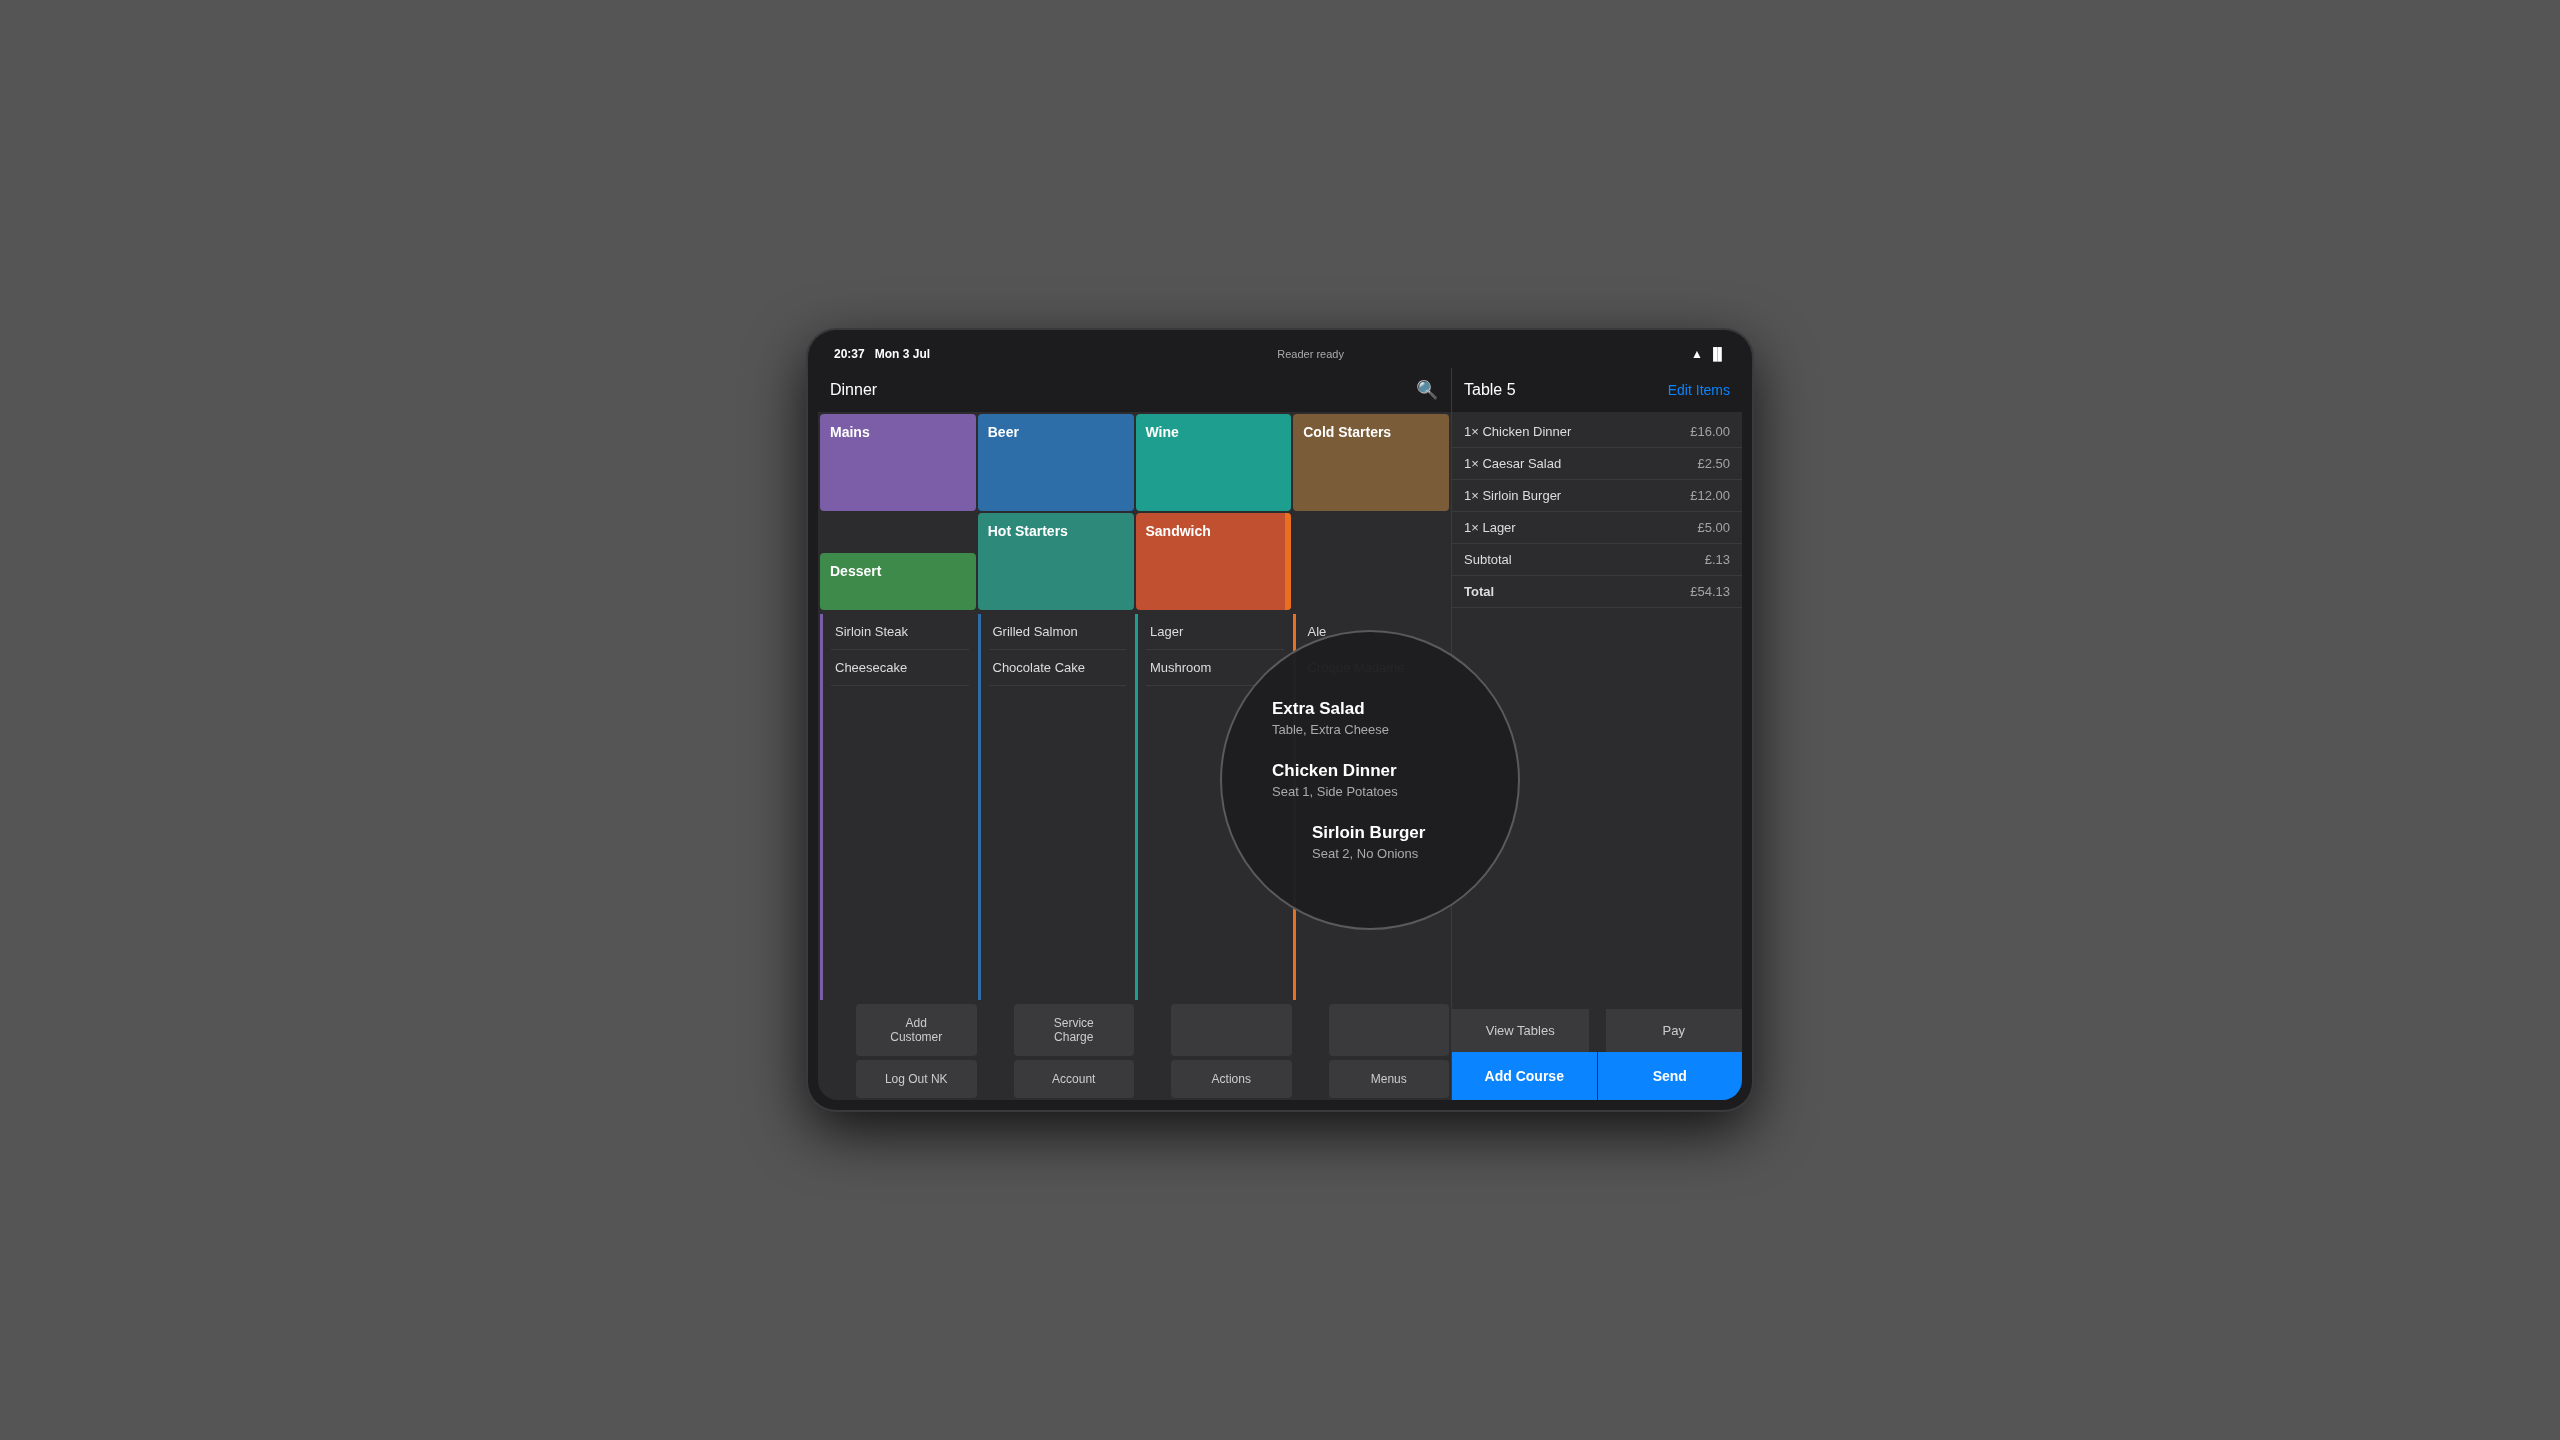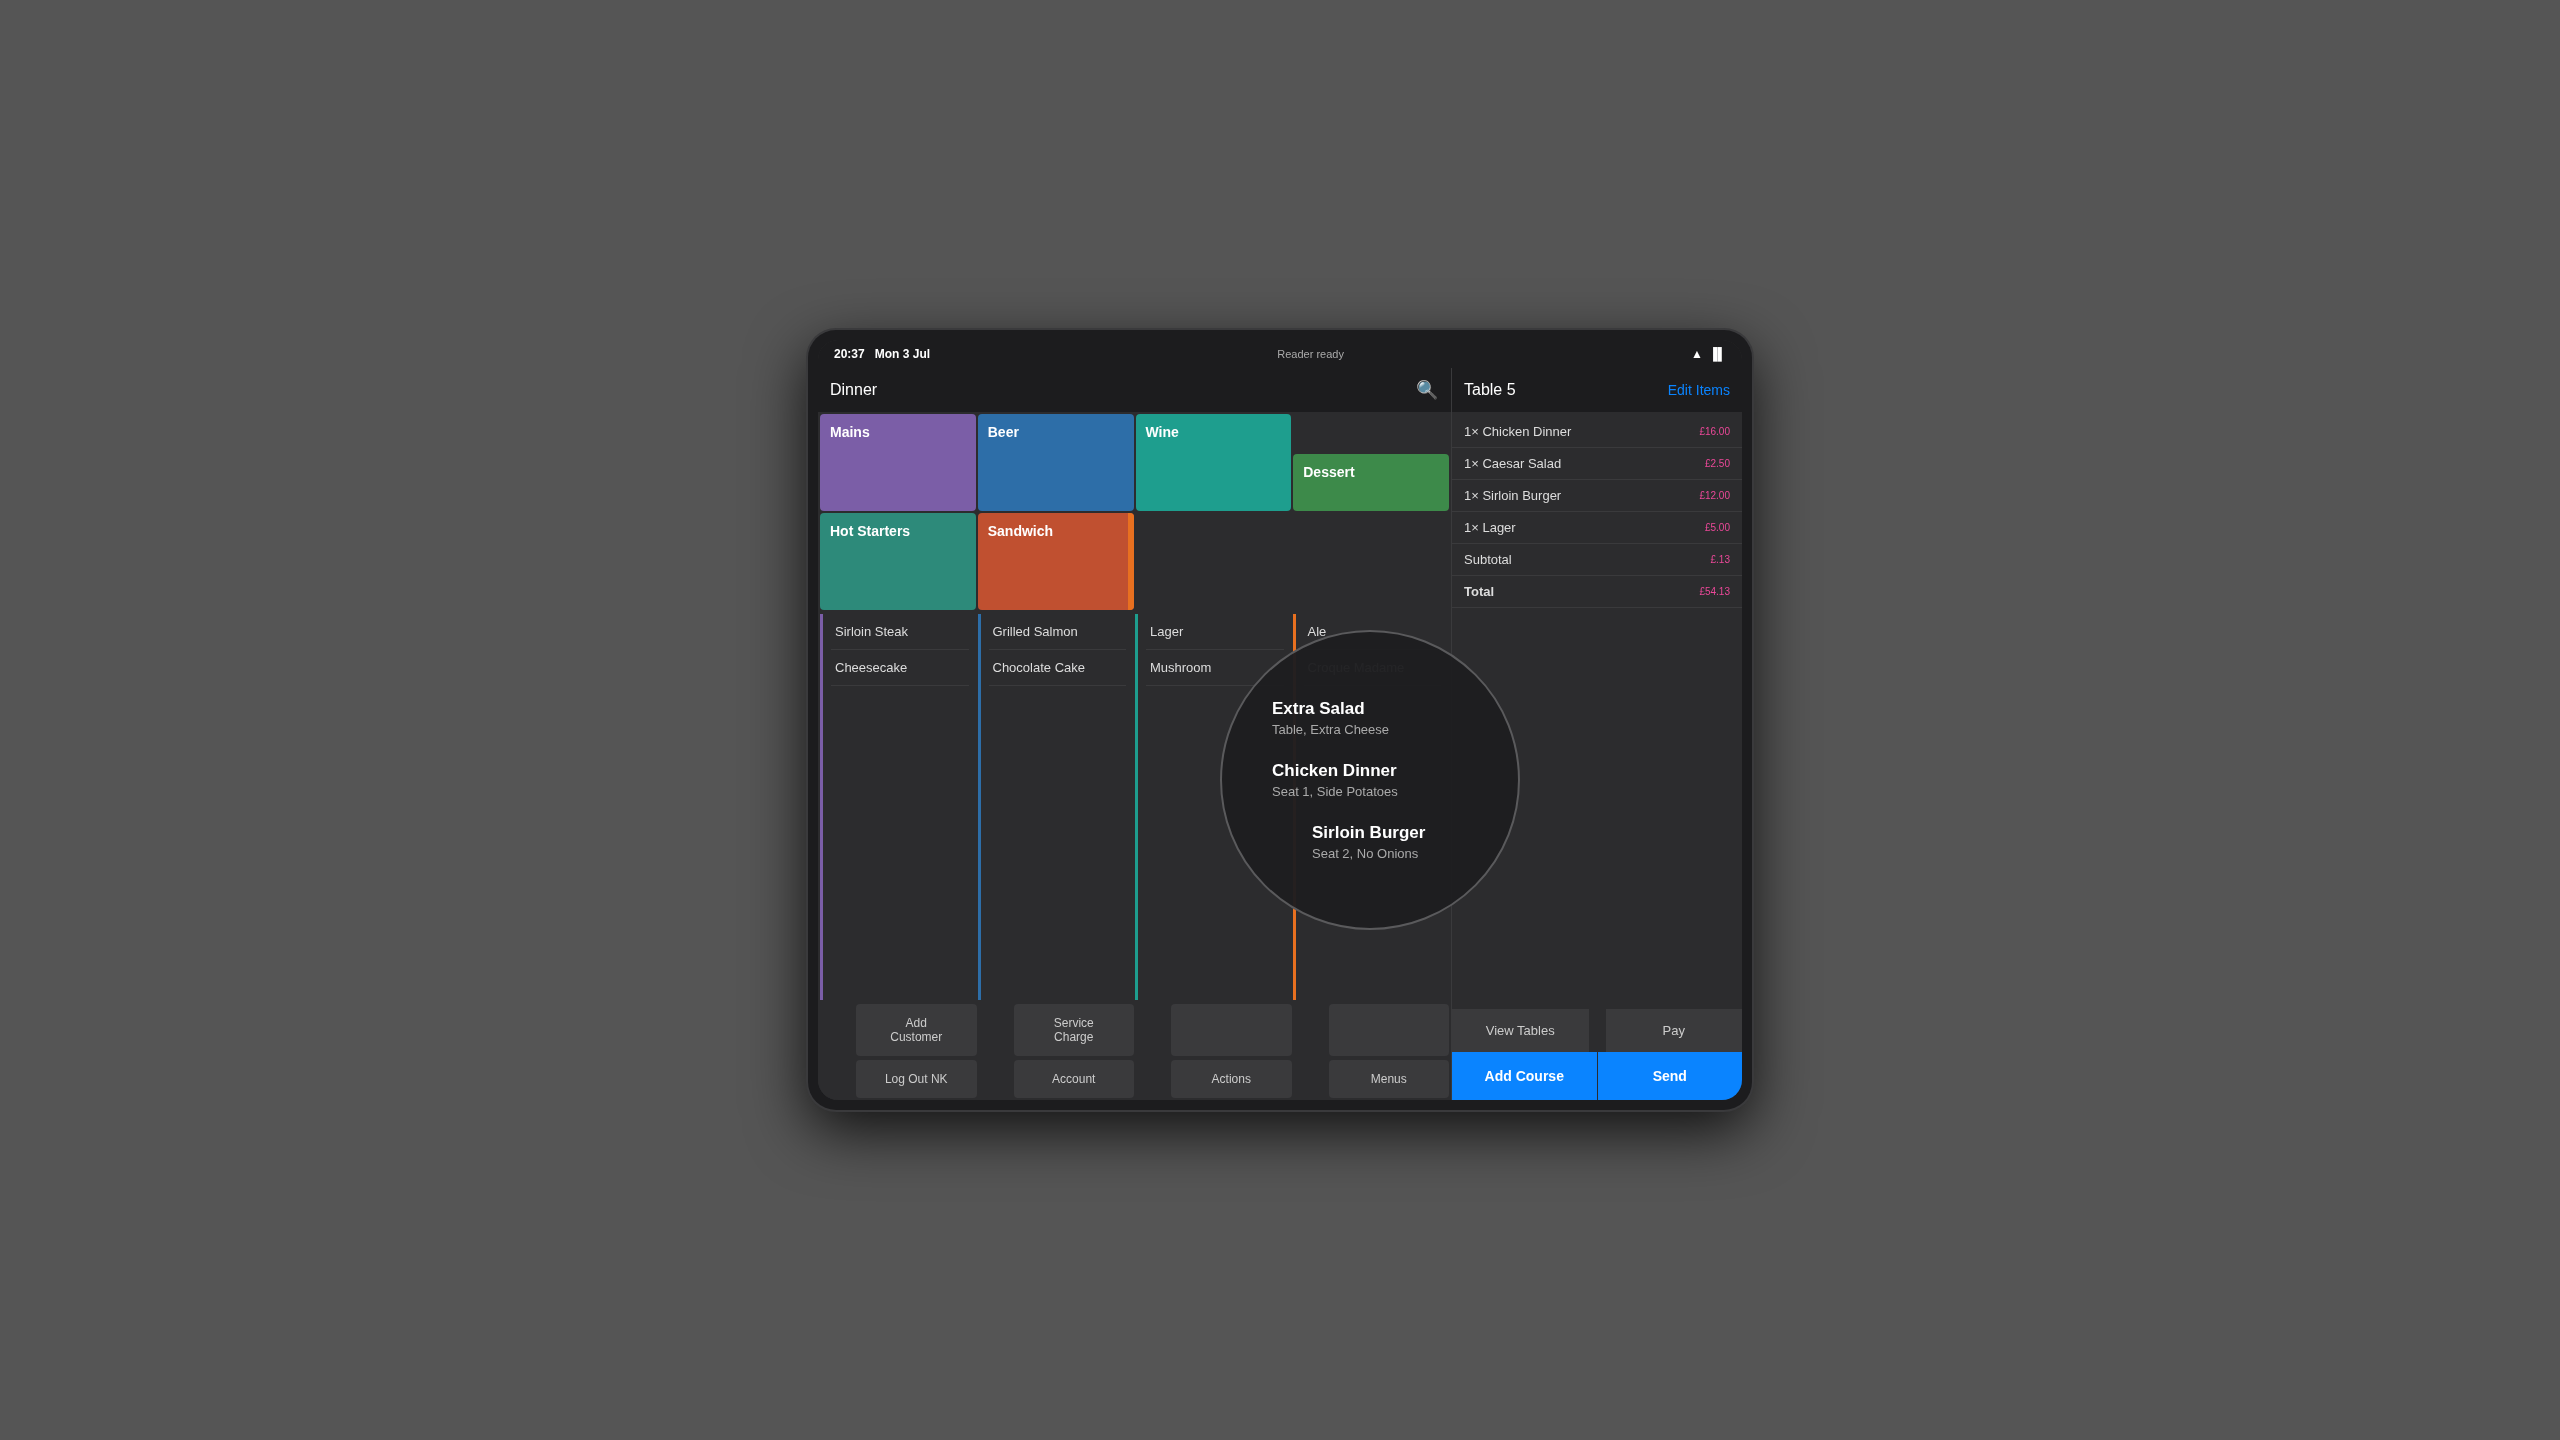--- a/index.html
+++ b/index.html
@@ -233,22 +233,22 @@
       justify-content: space-between;
       align-items: center;
       padding: 8px 12px;
       border-bottom: 1px solid #3a3a3c;
     }
     .order-item-name {
       color: #ddd;
       font-size: 13px;
     }
     .order-item-price {
-      color: #ec4899;
-      font-size: 10px;
+      color: #a3a3a3;
+      font-size: 13px;
     }
 
     
     .right-panel-actions {
       flex-shrink: 0;
     }
     .right-action-row {
       display: grid;
       grid-template-columns: 1fr 1fr;
       gap: 17px;
@@ -340,20 +340,23 @@
         <div class="category-grid">
           <div class="category-item cat-mains">
             <span>Mains</span>
           </div>
           <div class="category-item cat-beer">
             <span>Beer</span>
           </div>
           <div class="category-item cat-wine">
             <span>Wine</span>
           </div>
+          <div class="category-item cat-cold-starters">
+            <span>Cold Starters</span>
+          </div>
           <div class="category-item cat-dessert">
             <span>Dessert</span>
           </div>
           <div class="category-item cat-hot-starters">
             <span>Hot Starters</span>
           </div>
           <div class="category-item cat-sandwich">
             <span>Sandwich</span>
           </div>
         </div>

